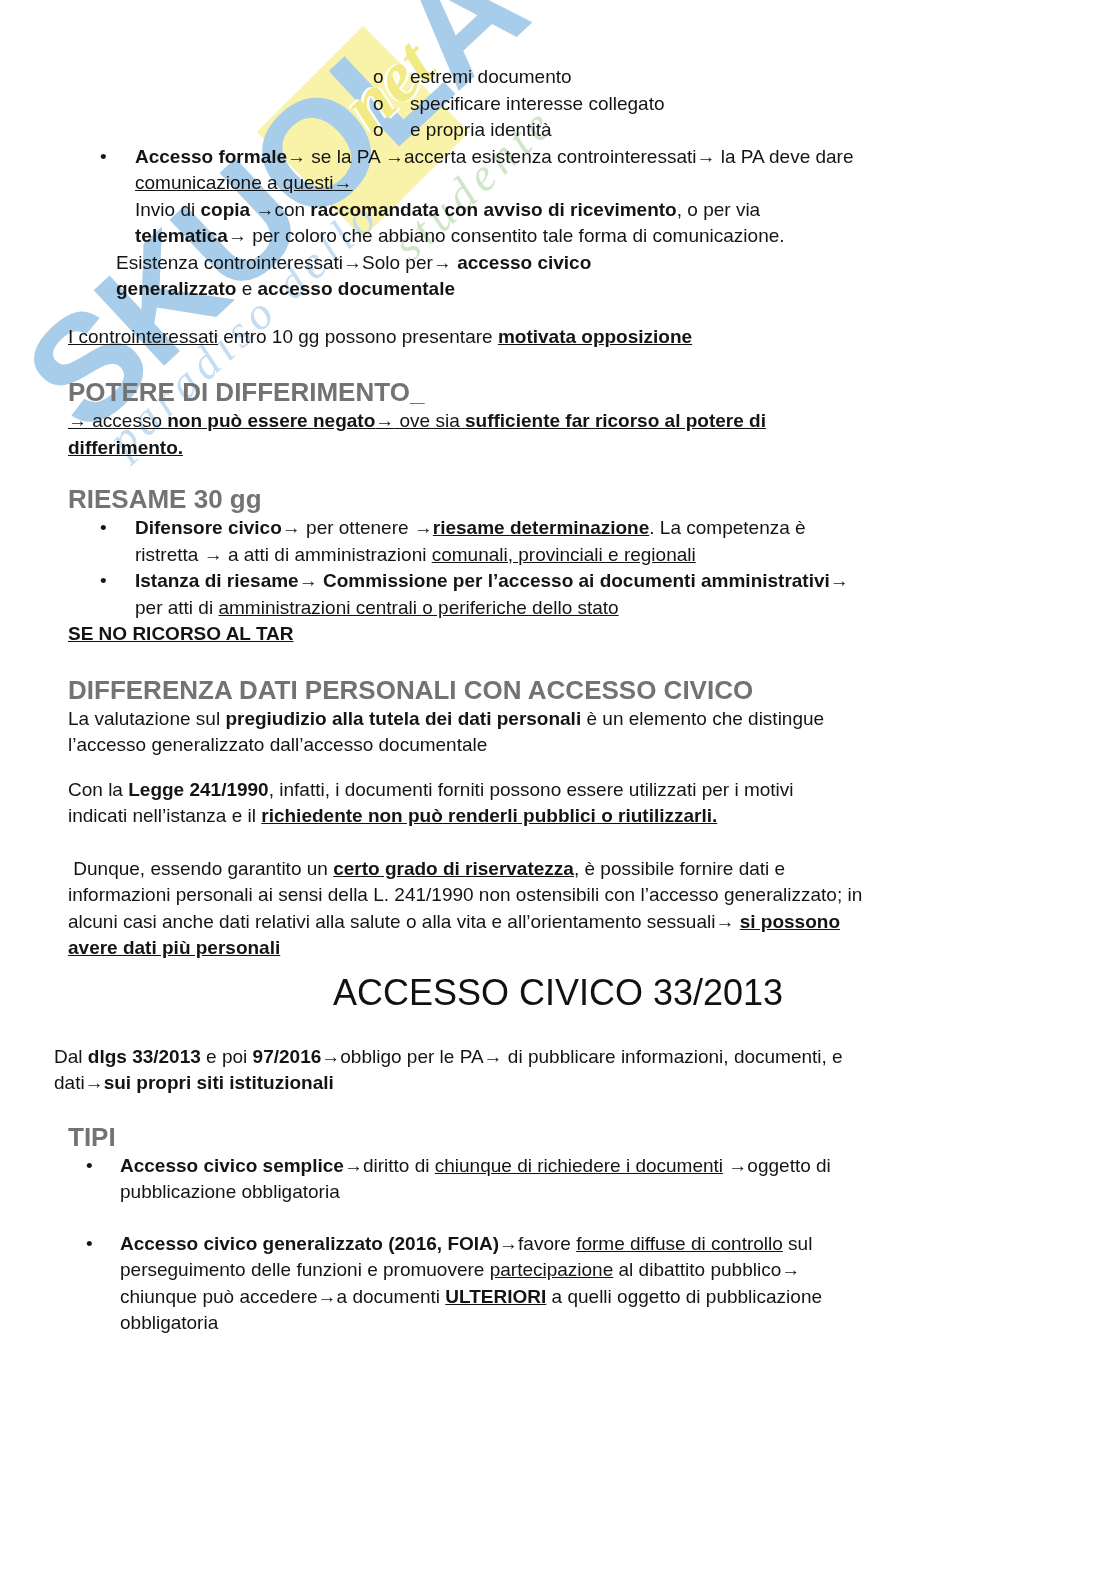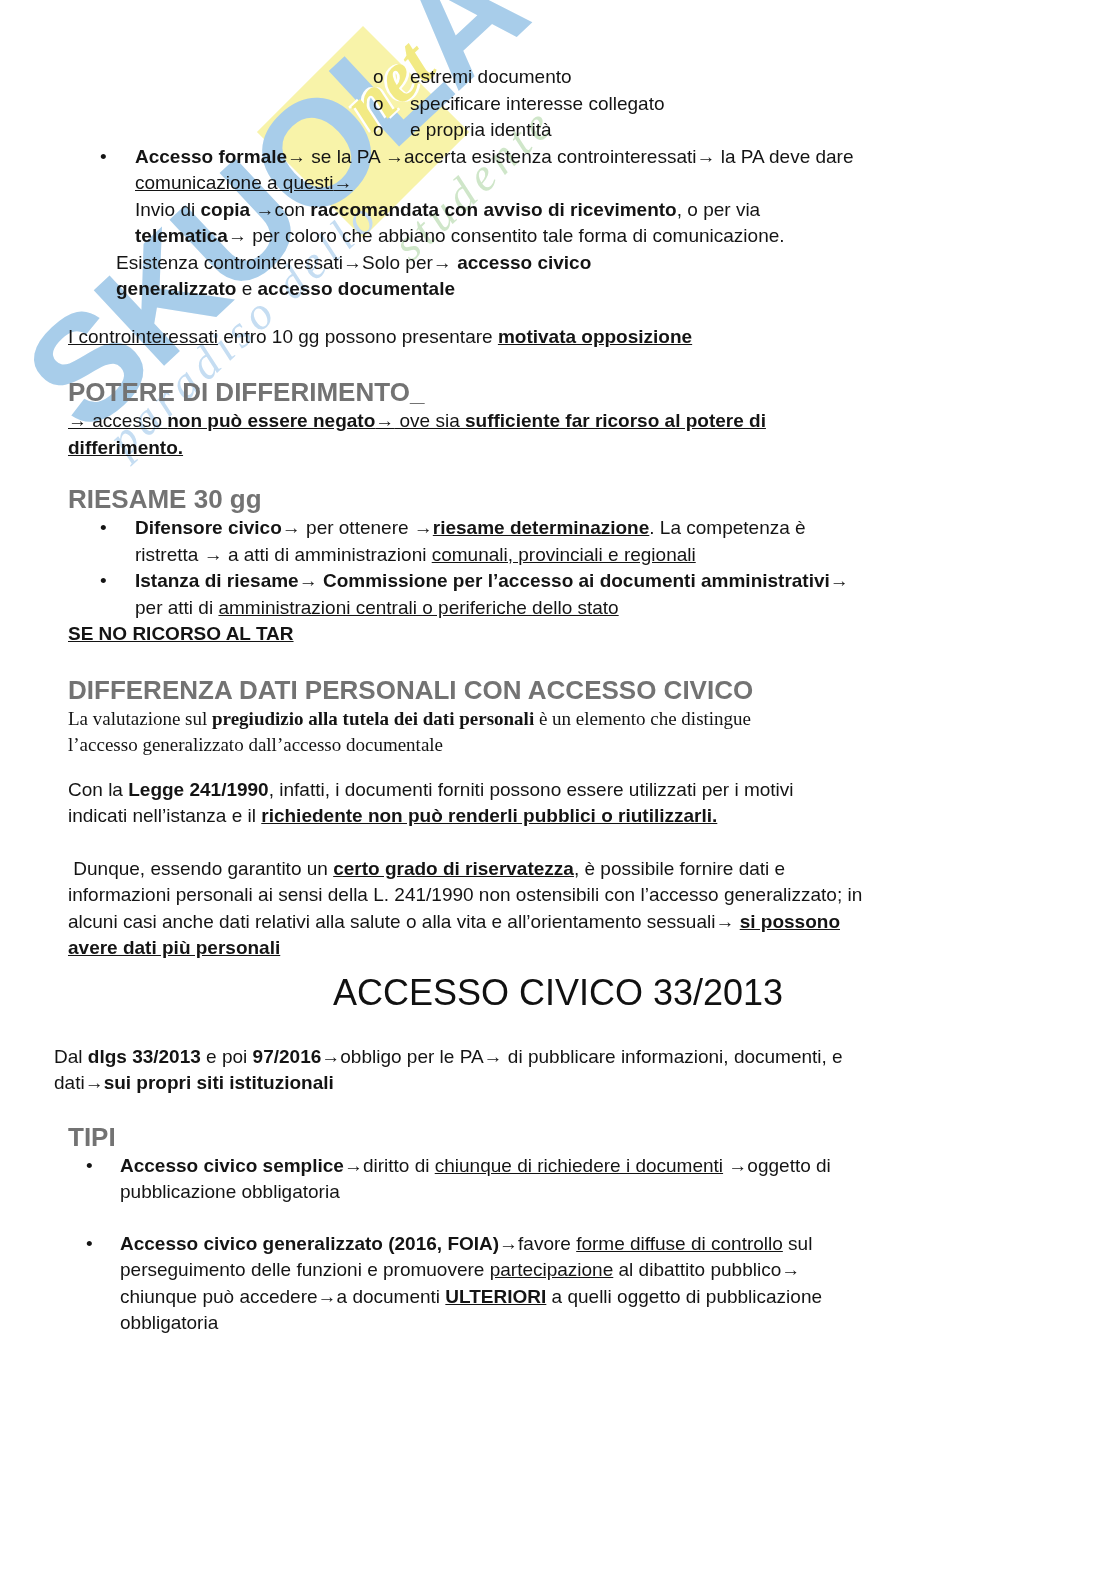--- a/index.html
+++ b/index.html
@@ -62,21 +62,21 @@
   ul.main-list .marker{left:32px;}
 
   ul.tipi-list>li{padding-left:52px;}
   ul.tipi-list .marker{left:18px;}
   ul.tipi-list>li + li{margin-top:25px;}
 
   .center-note{margin-left:266px;width:600px;}
   .p-dal{margin-left:-14px;}
   .h2-tipi{margin-left:8px;}
 
-  .mb8{margin-bottom:8px;}   .mb18{margin-bottom:18px;font-family:Liberation Serif, serif;}
+  .mb8{margin-bottom:8px;}   .mb18{margin-bottom:18px;}
   .mb20{margin-bottom:20px;} .mb21{margin-bottom:21px;margin-left:48px;}
   .mb22{margin-bottom:22px;text-decoration:underline;} .mb24{margin-bottom:24px;}
   .mb26{margin-bottom:26px;}
 </style>
 </head>
 <body>
 
 <div class="page">
 
   <div class="watermark">

